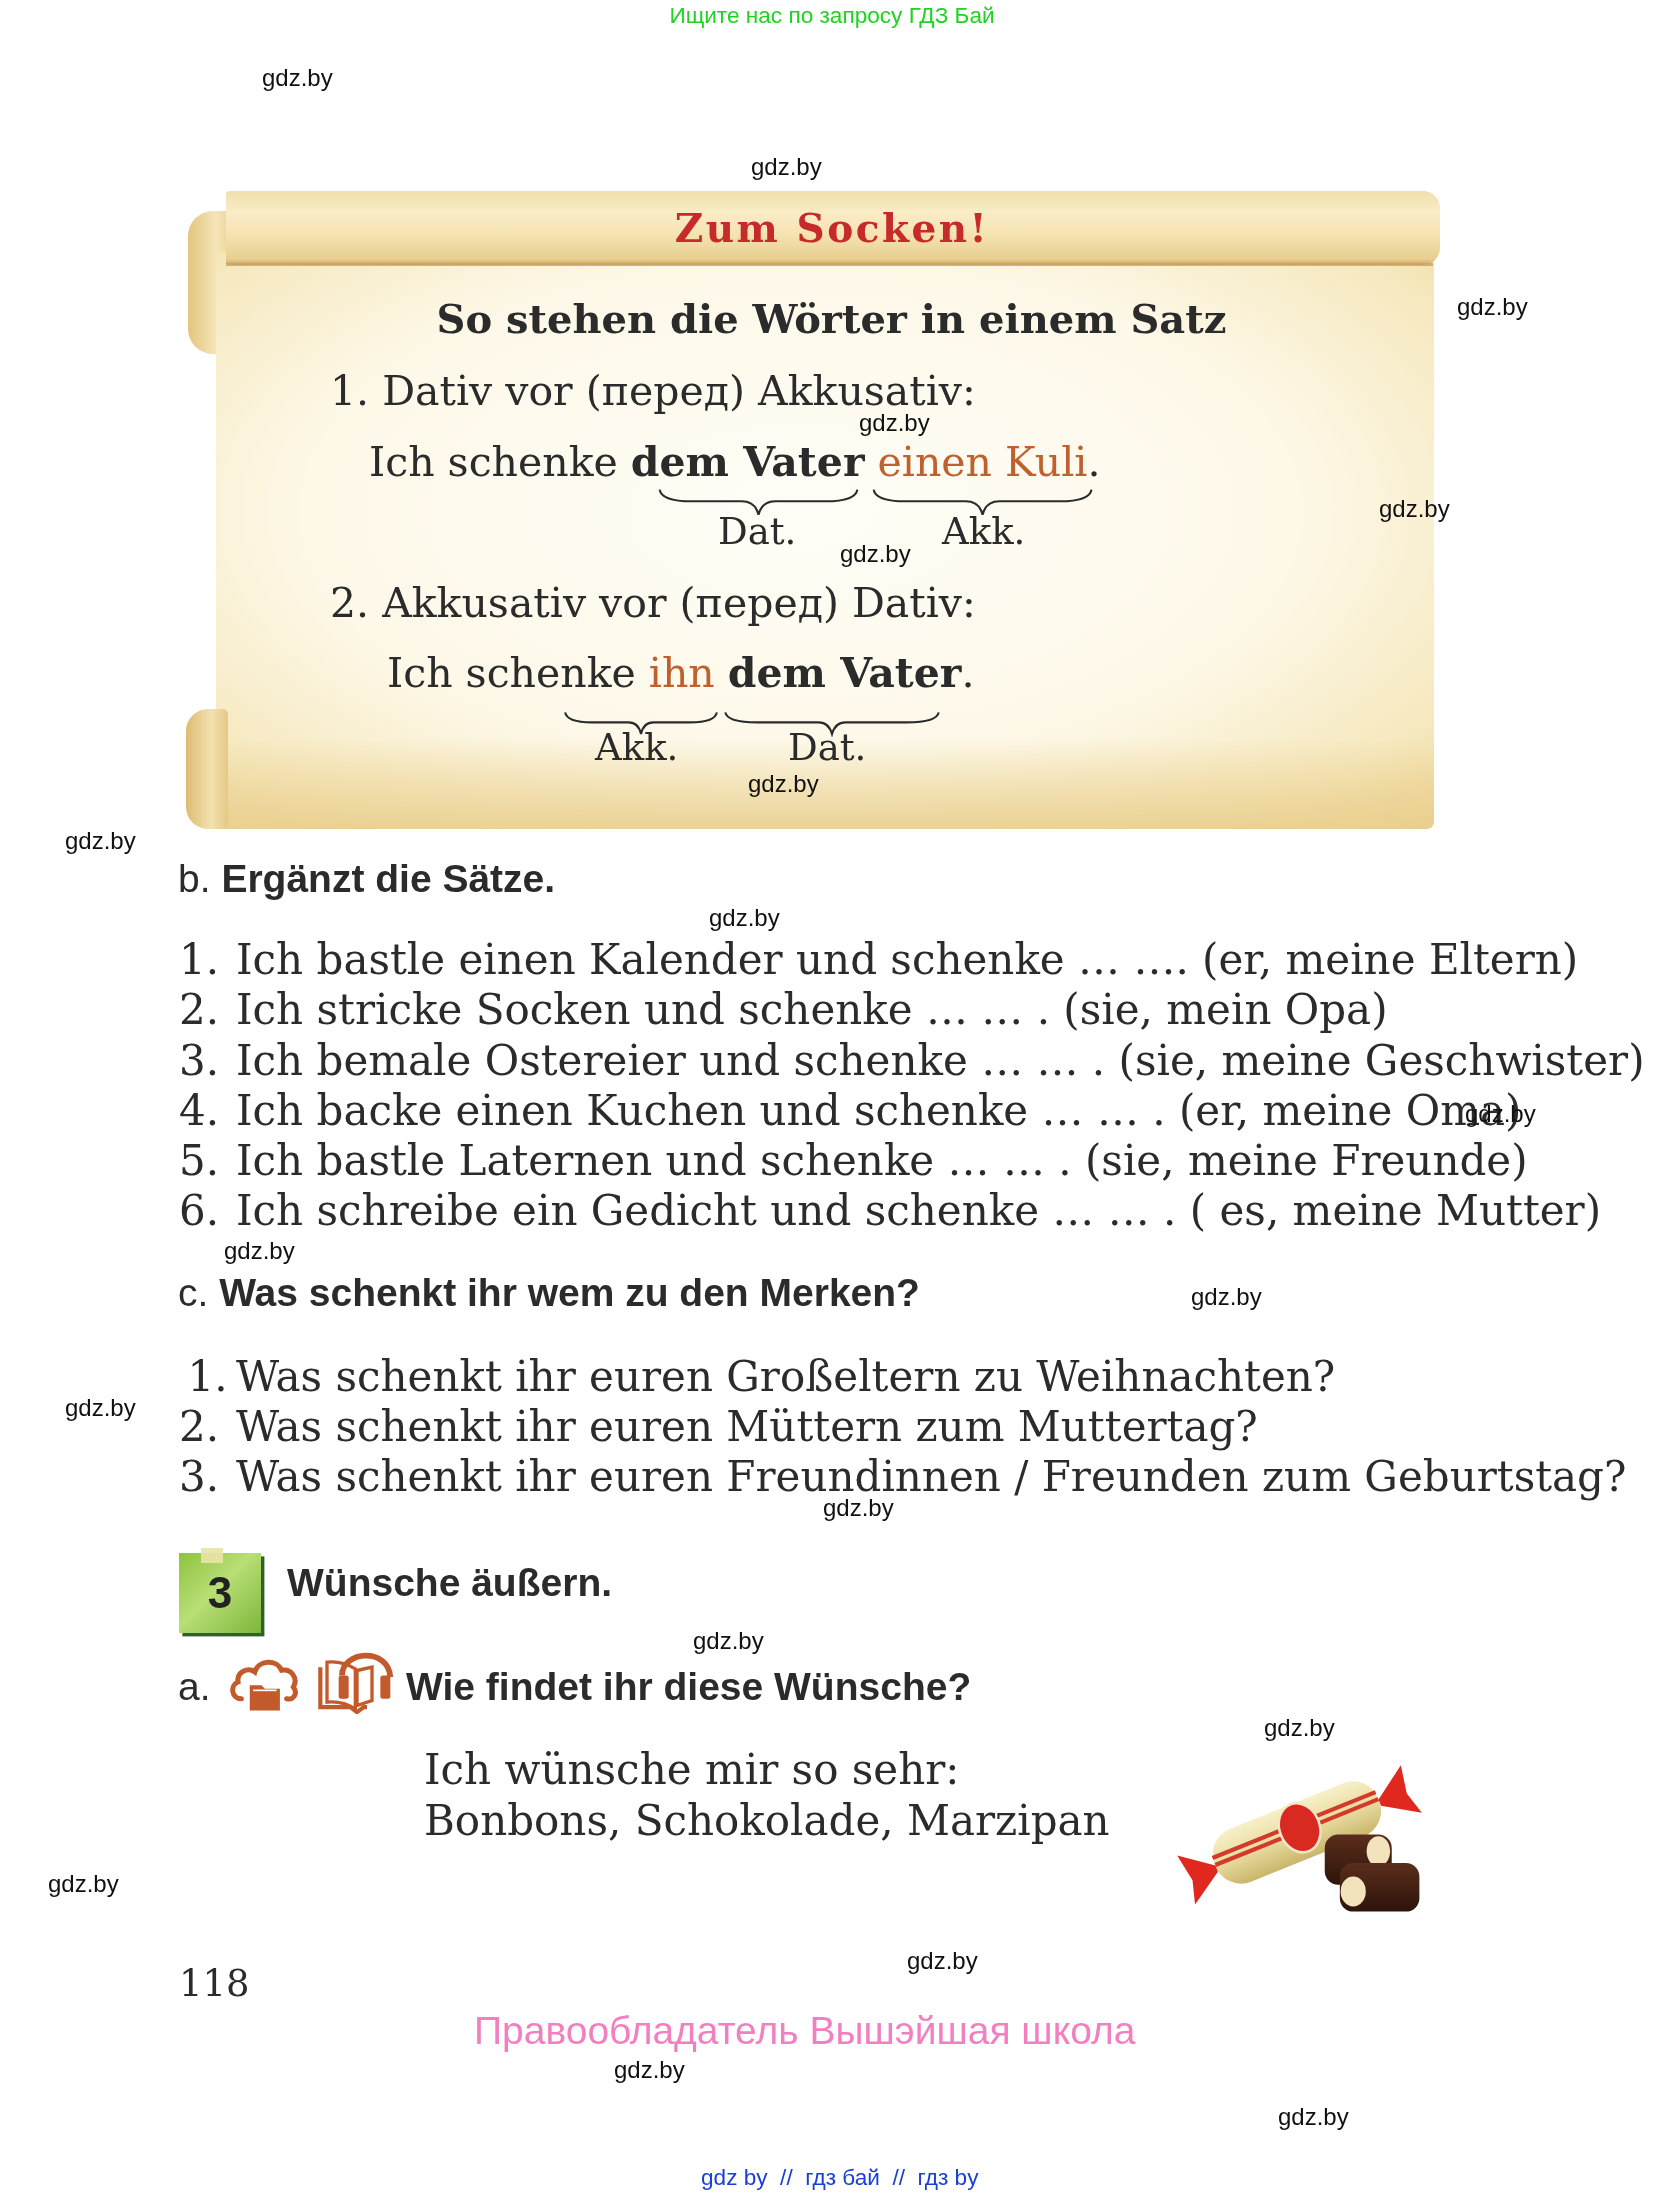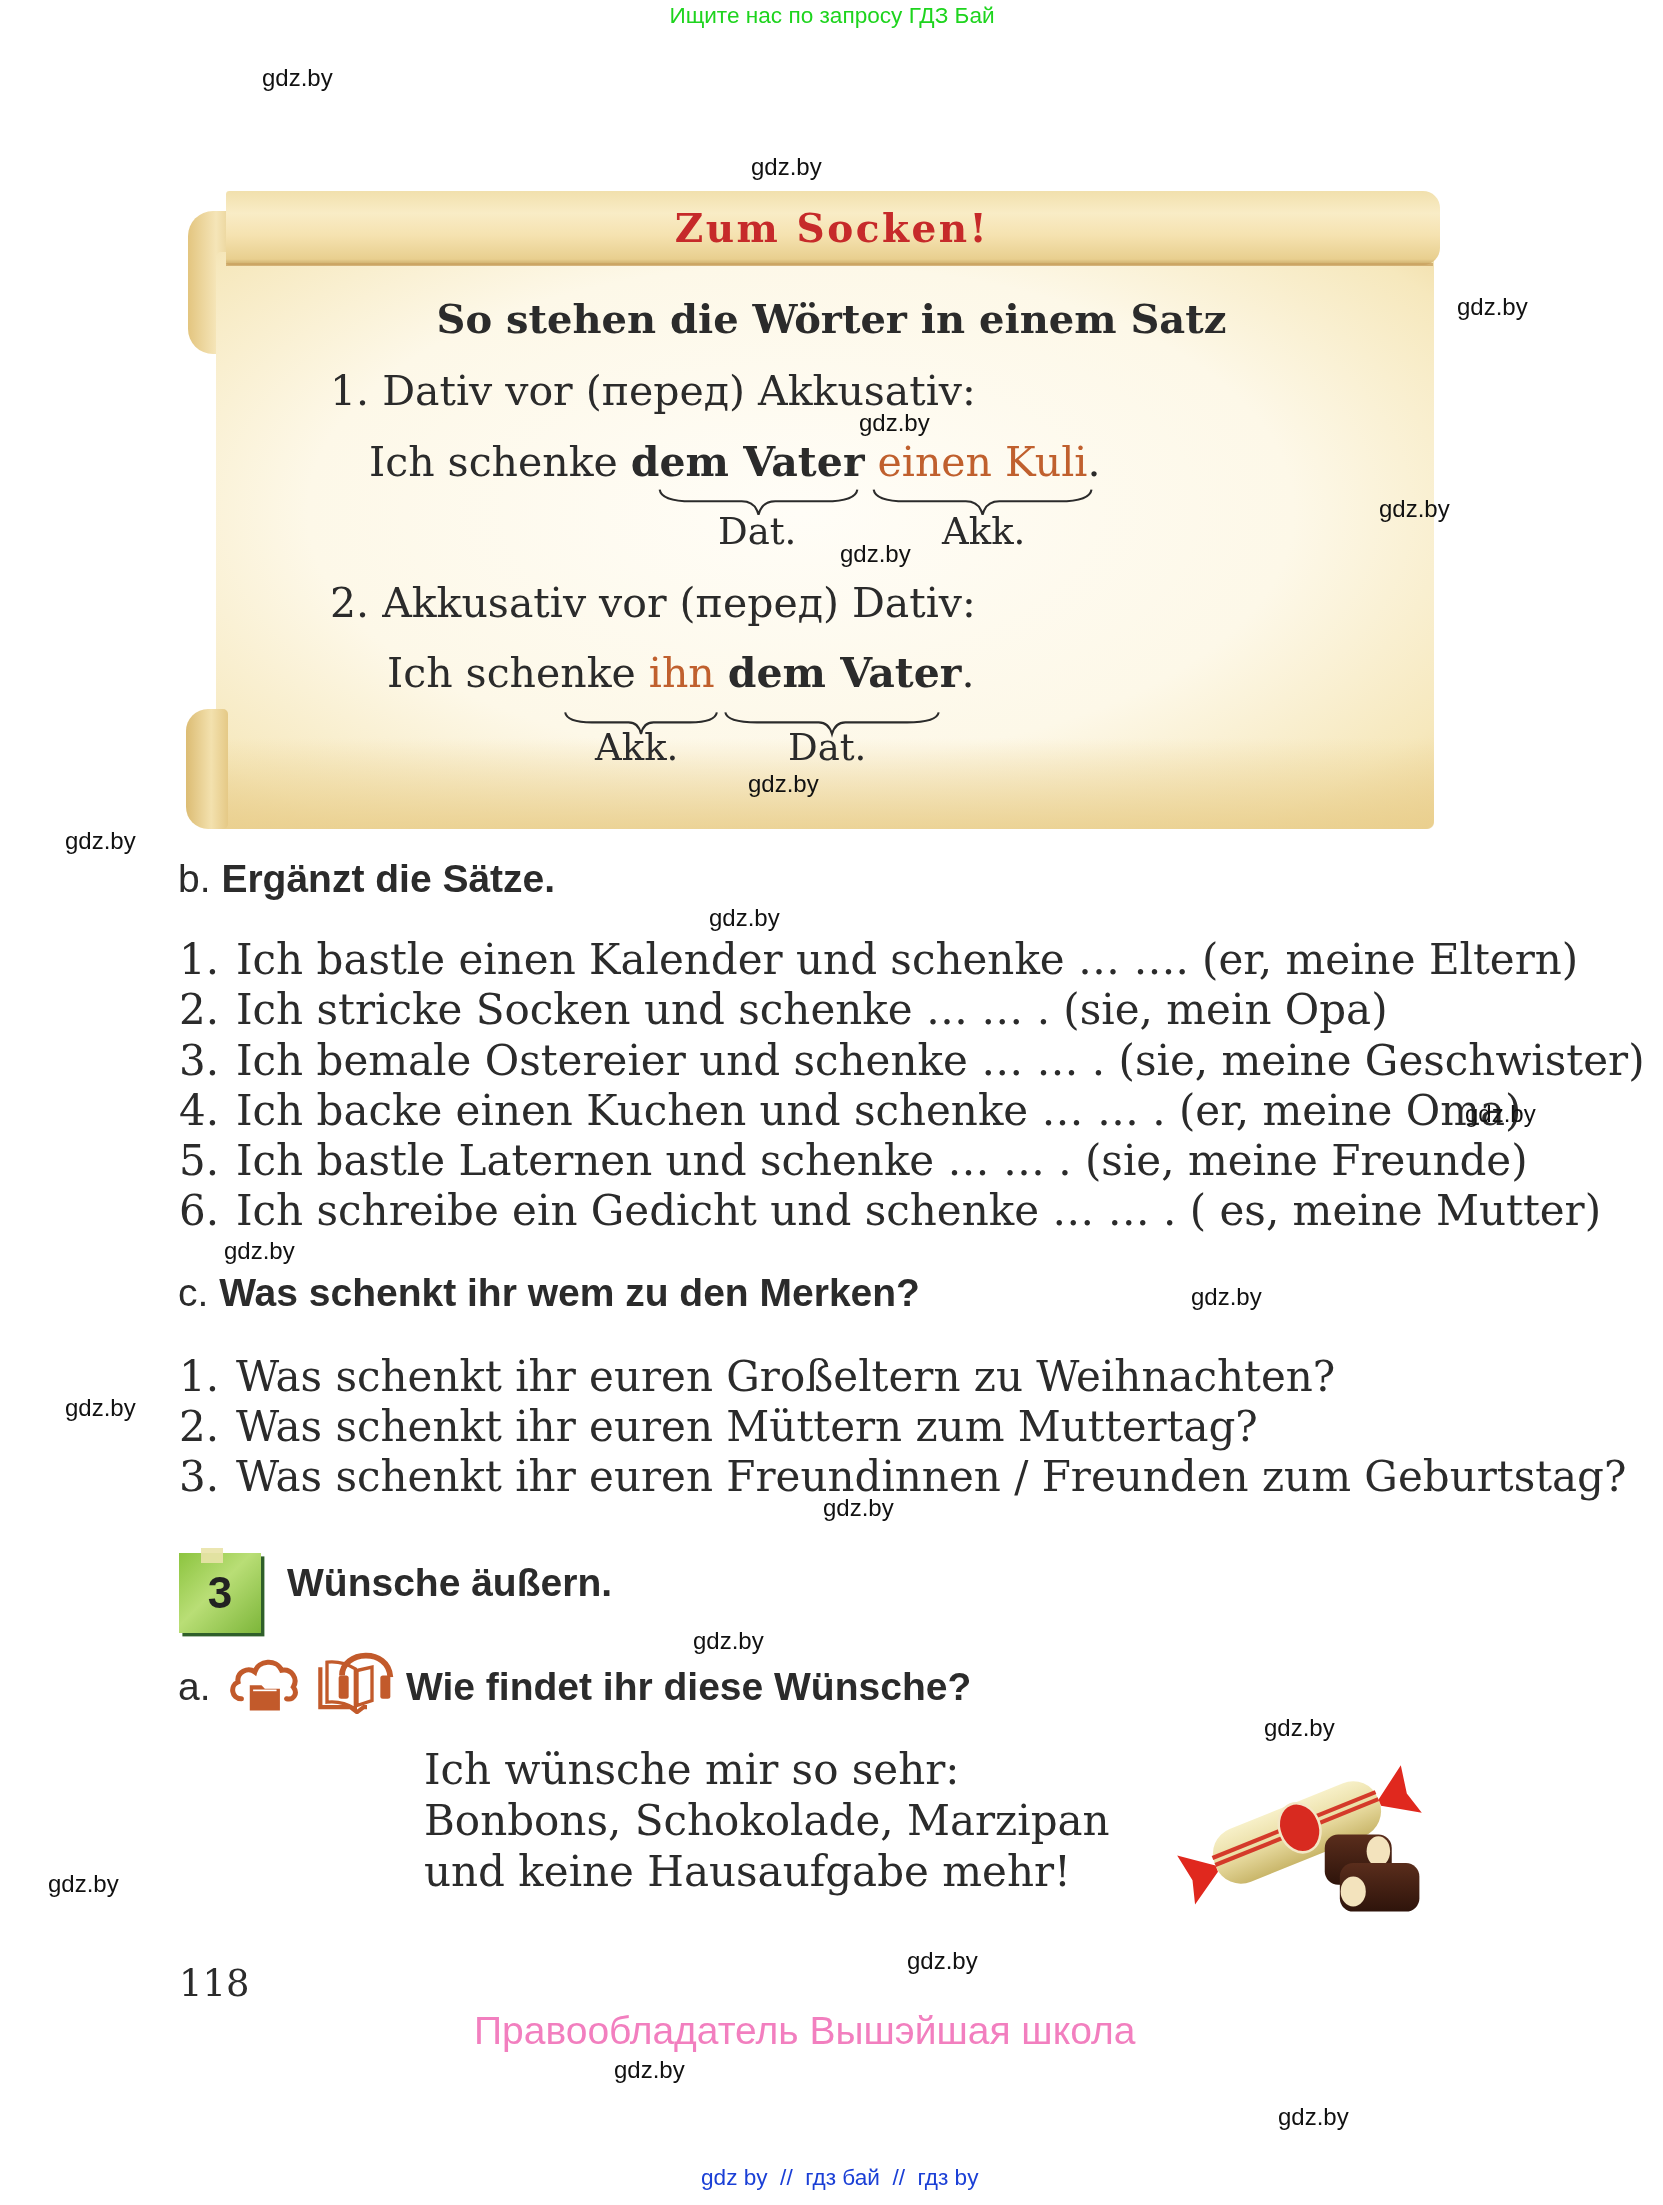--- a/index.html
+++ b/index.html
@@ -126,21 +126,21 @@
 <div class="abs list-item serif" style="left:179px; top:985px;"><span class="num">2.</span><span>Ich stricke Socken und schenke … … . (sie, mein Opa)</span></div>
 <div class="abs list-item serif" style="left:179px; top:1036px;"><span class="num">3.</span><span>Ich bemale Ostereier und schenke … … . (sie, meine Geschwister)</span></div>
 <div class="abs list-item serif" style="left:179px; top:1086px;"><span class="num">4.</span><span>Ich backe einen Kuchen und schenke … … . (er, meine Oma)</span></div>
 <div class="abs list-item serif" style="left:179px; top:1136px;"><span class="num">5.</span><span>Ich bastle Laternen und schenke … … . (sie, meine Freunde)</span></div>
 <div class="abs list-item serif" style="left:179px; top:1186px;"><span class="num">6.</span><span>Ich schreibe ein Gedicht und schenke … … . ( es, meine Mutter)</span></div>
 
 <div class="abs section-head sans" style="left:178px; top:1271px;">
   <span class="lbl">c.</span>
   <span class="txt">Was schenkt ihr wem zu den Merken?</span>
 </div>
-<div class="abs list-item serif" style="left:179px; top:1352px;"><span class="num">1.</span><span>Was schenkt ihr euren Großeltern zu Weihnachten?</span></div>
+<div class="abs list-item serif" style="left:179px; top:1352px;text-align:center;"><span class="num">1.</span><span>Was schenkt ihr euren Großeltern zu Weihnachten?</span></div>
 <div class="abs list-item serif" style="left:179px; top:1402px;"><span class="num">2.</span><span>Was schenkt ihr euren Müttern zum Muttertag?</span></div>
 <div class="abs list-item serif" style="left:179px; top:1452px;"><span class="num">3.</span><span>Was schenkt ihr euren Freundinnen / Freunden zum Geburtstag?</span></div>
 
 <div class="badge">
     <span>3</span>
   </div>
 <div class="badge-tape"></div>
 <div class="abs section-head sans" style="left:287px; top:1561px; font-weight:bold;">Wünsche äußern.</div>
 
 <div class="abs section-head sans" style="left:178px; top:1665px;">a.</div>
@@ -155,21 +155,20 @@
   <path d="M30 40 C30 10 86 6 88 42" fill="none" stroke="#c25a2b" stroke-width="7"></path>
   <rect x="26" y="40" width="12" height="28" rx="3" fill="#c25a2b"></rect>
   <rect x="76" y="40" width="12" height="28" rx="3" fill="#c25a2b"></rect>
   <path d="M48 34 L66 30 L66 70 L48 76 Z" fill="none" stroke="#c25a2b" stroke-width="4"></path>
 </svg>
 <div class="abs section-head sans" style="left:406px; top:1665px; font-weight:bold;">Wie findet ihr diese Wünsche?</div>
 
 <div class="abs poem serif" style="left:424px; top:1744px;">
   <div>Ich wünsche mir so sehr:</div>
   <div>Bonbons, Schokolade, Marzipan</div>
-  <div>und keine Hausaufgabe mehr!</div>
 </div>
 
 <svg class="abs" style="left:1174px; top:1744px;" width="268" height="176" viewBox="0 0 320 210">
   <defs>
     <linearGradient id="foil" x1="0" y1="0" x2="0" y2="1">
       <stop offset="0" stop-color="#f7f0c8"></stop>
       <stop offset="0.5" stop-color="#e9dca2"></stop>
       <stop offset="1" stop-color="#c9b66a"></stop>
     </linearGradient>
     <linearGradient id="choc" x1="0" y1="0" x2="0" y2="1">

